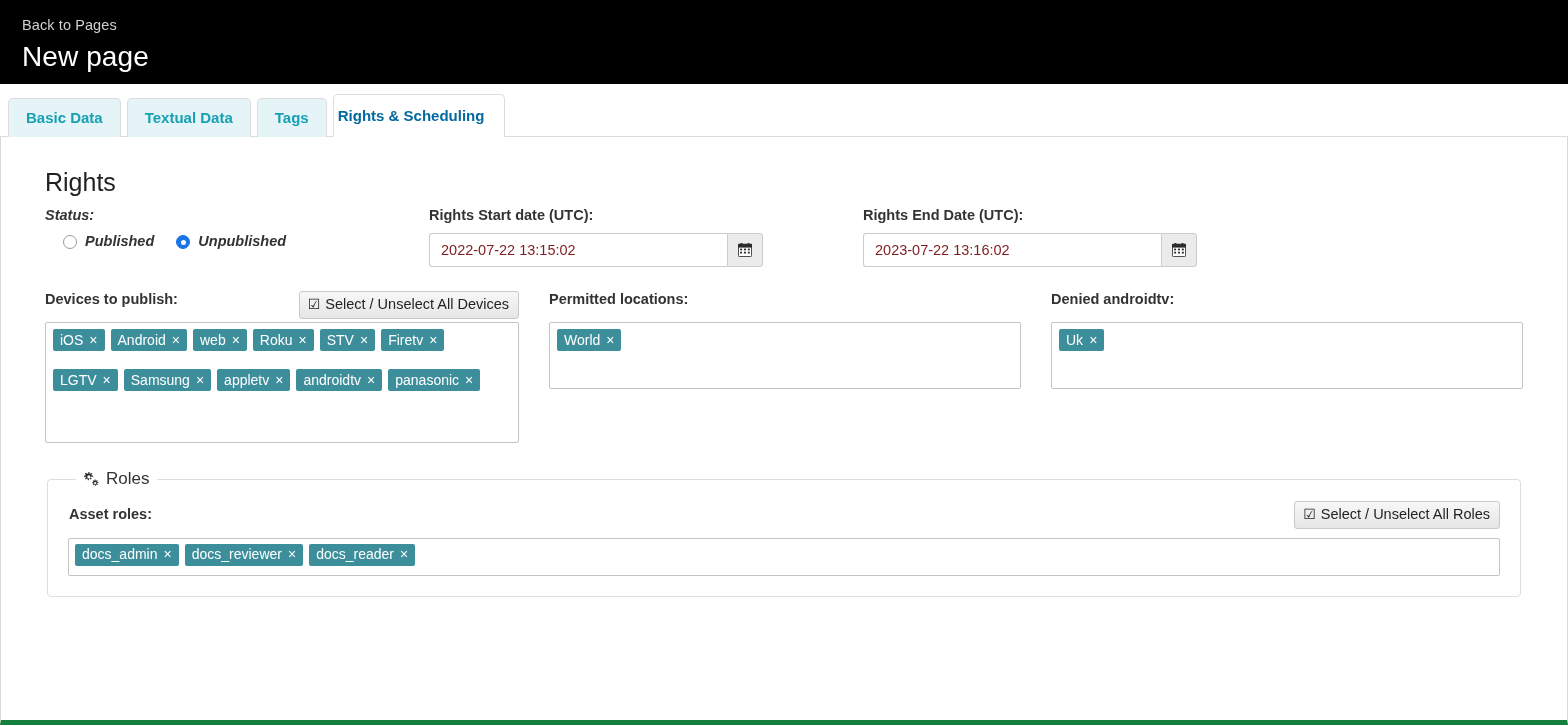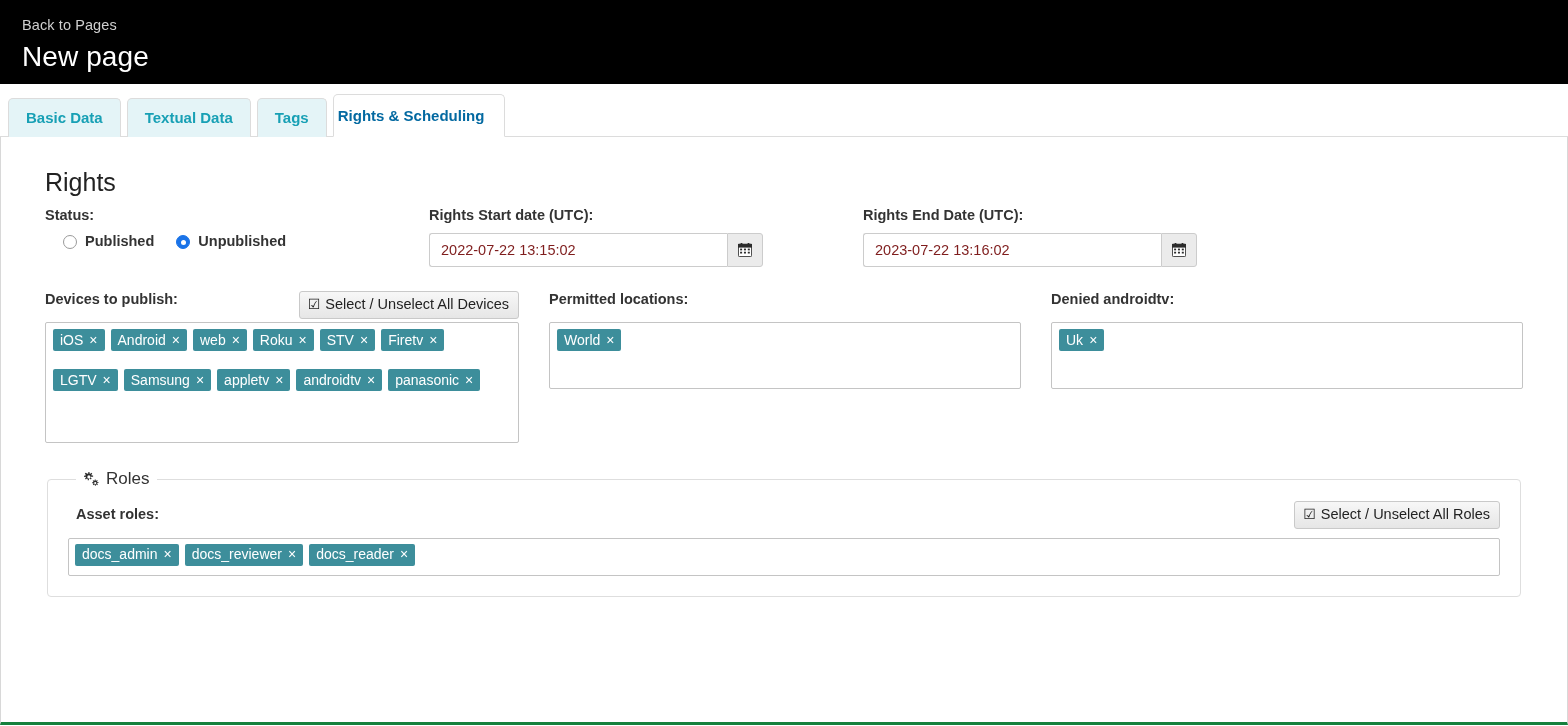--- a/index.html
+++ b/index.html
@@ -65,21 +65,21 @@
     color: #0369a1;
     border-color: #dcdcdc;
     border-bottom: 1px solid #ffffff;
     padding: 13px 20px 12px 4px;
   }
 
   
   .panel {
     border-left: 1px solid #d8d8d8;
     border-right: 1px solid #d8d8d8;
-    border-bottom: 3px solid #15803d;
+    border-bottom: 5px solid #15803d;
     min-height: 588px;
     padding: 30px 44px 0 44px;
     background: #ffffff;
   }
 
   .section-title {
     font-size: 25px;
     font-weight: 400;
     color: #222;
     margin: 0 0 10px 0;
@@ -93,21 +93,21 @@
     color: #333333;
     margin-bottom: 9px;
     line-height: 1.2;
   }
 
   
   .row-status {
     display: flex;
     align-items: flex-start;
   }
-  .col-status { width: 384px; }
+  .col-status { width: 384px; font-style: italic; }
   .col-date   { width: 384px; margin-right: 0; }
 
   .radio-row {
     display: flex;
     align-items: center;
     padding-left: 18px;
     margin-top: 2px;
   }
   .radio-opt {
     display: flex;
@@ -252,21 +252,21 @@
     padding: 0 8px;
     margin-left: 8px;
     display: flex;
     align-items: center;
     gap: 7px;
   }
   .roles-inner-head {
     display: flex;
     align-items: center;
     justify-content: space-between;
-    margin: 6px 0 9px 8px;
+    margin: 6px 0 9px 1px;
   }
 
   
   .btn-create {
     margin-top: 28px;
     width: 367px;
     height: 34px;
     background: #3d8e9b;
     color: #ffffff;
     border: 1px solid #3d8e9b;

